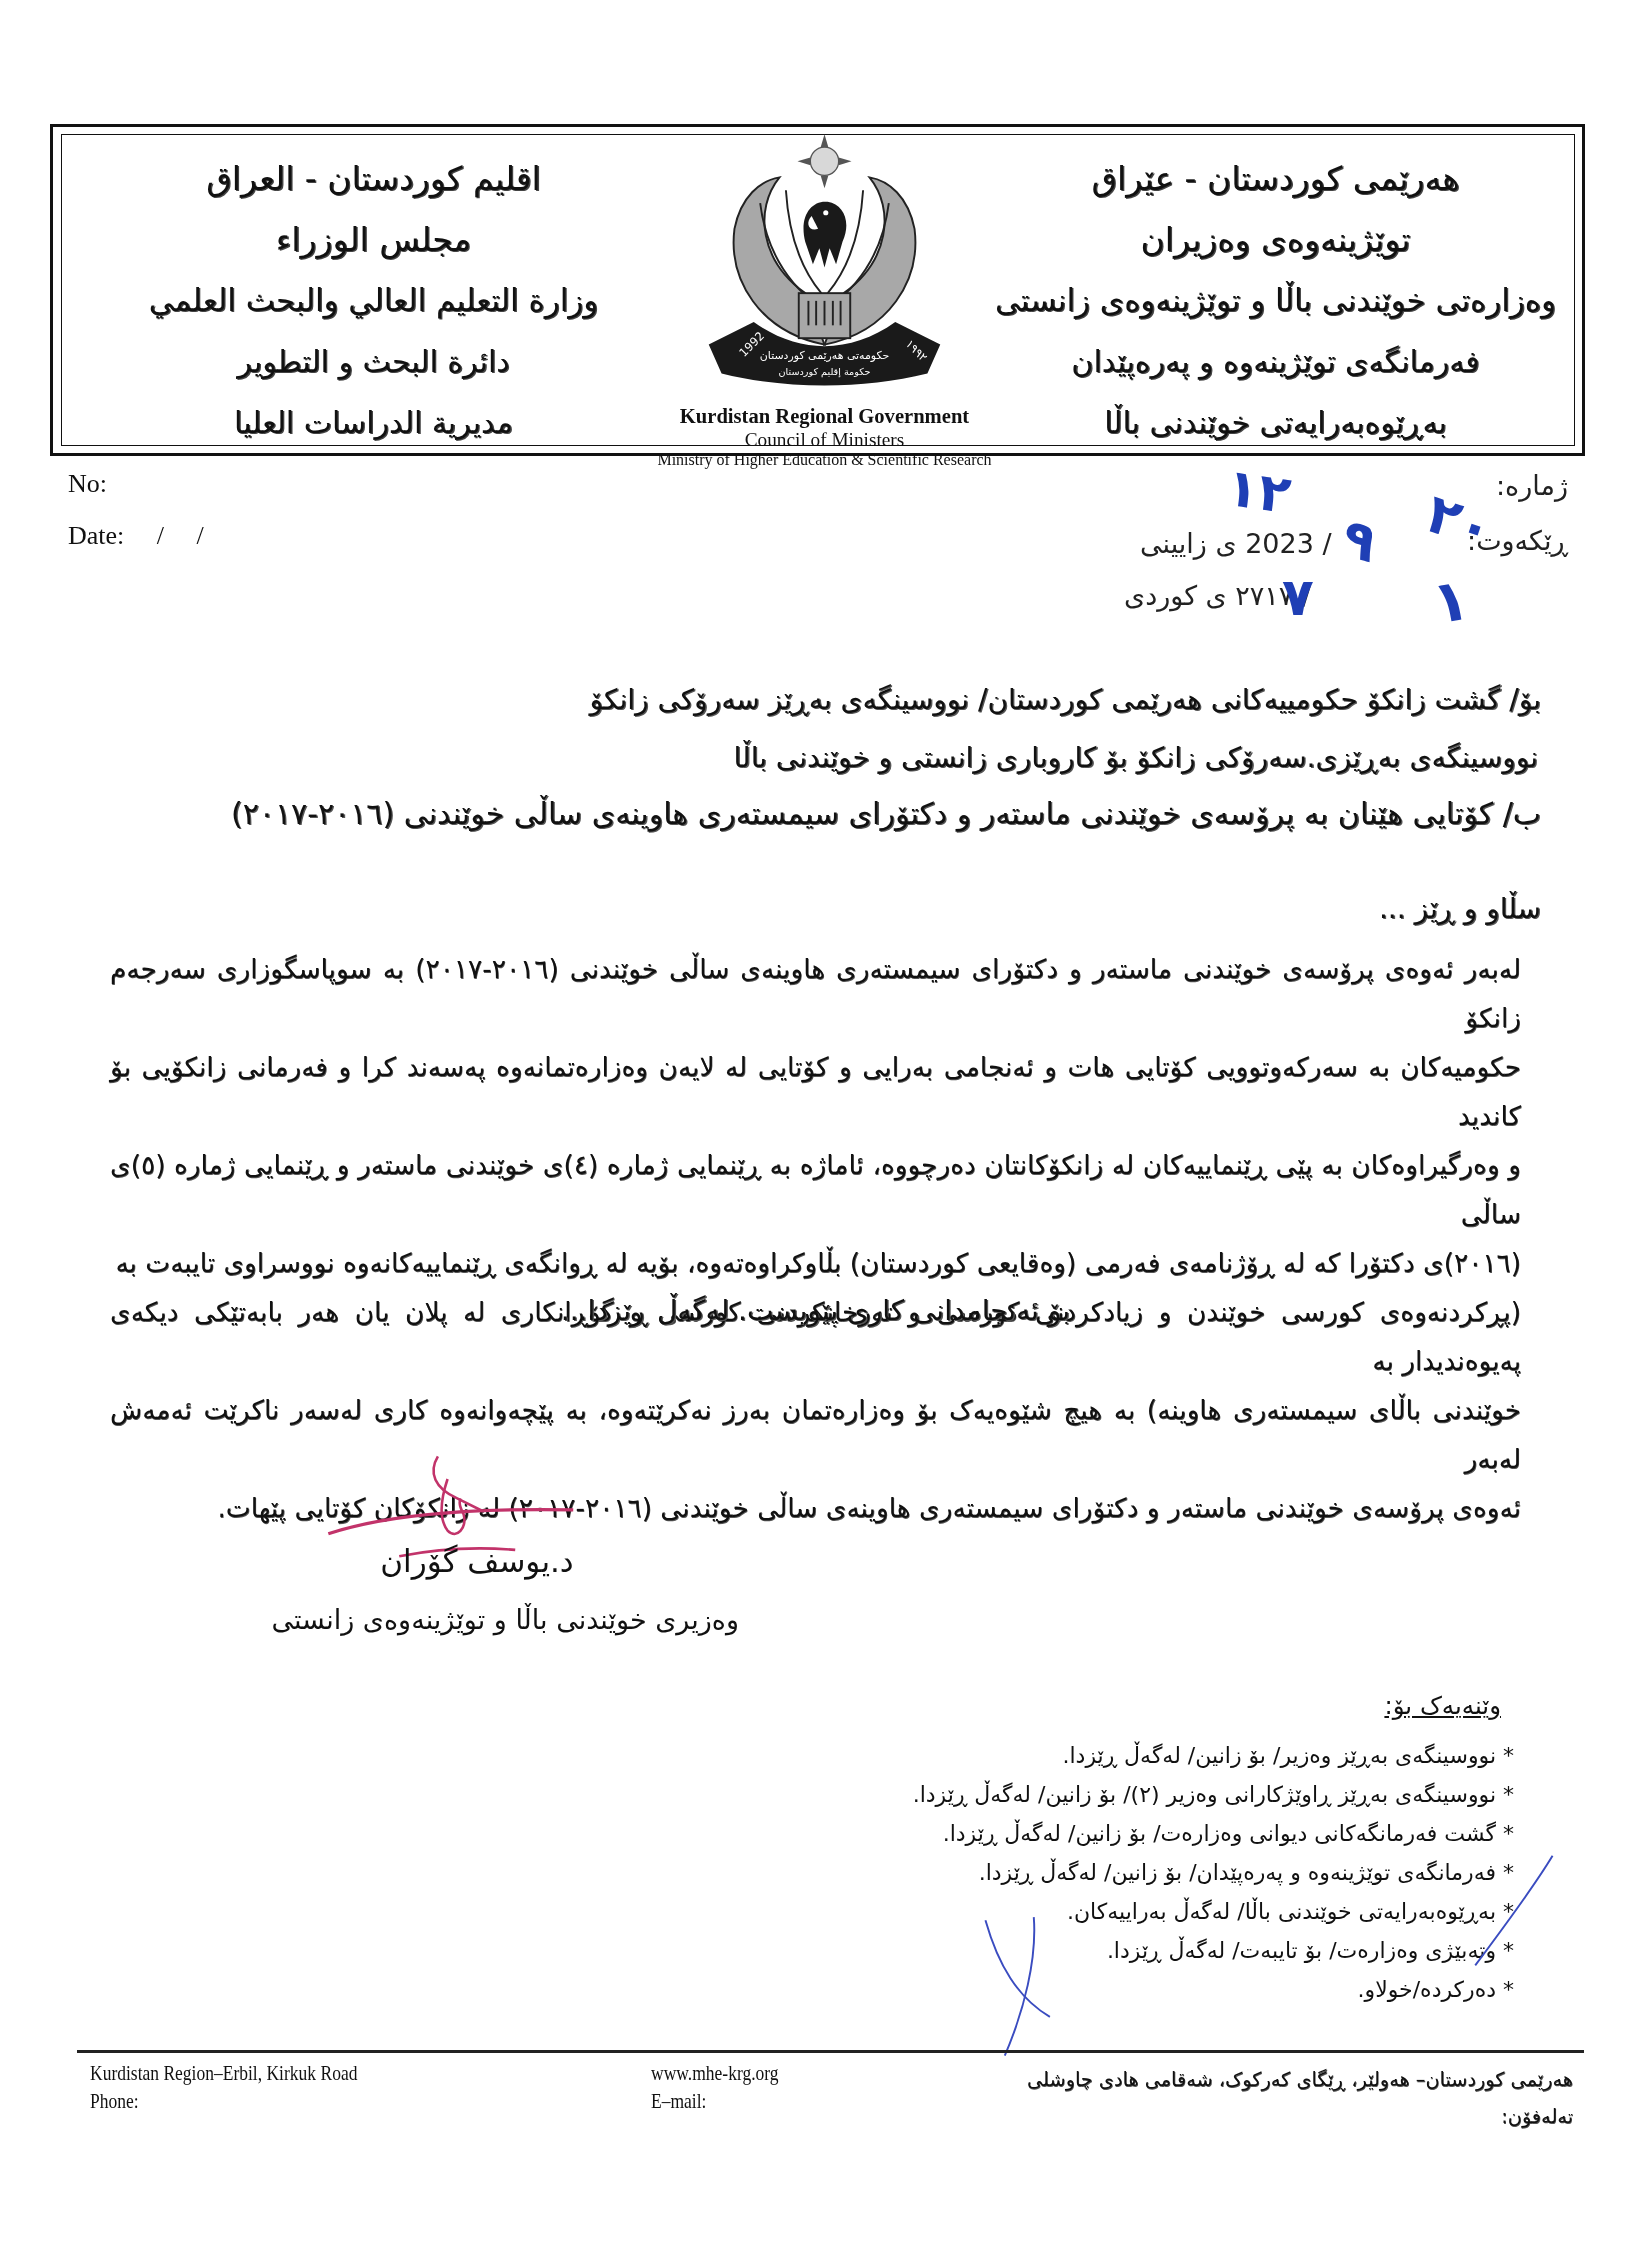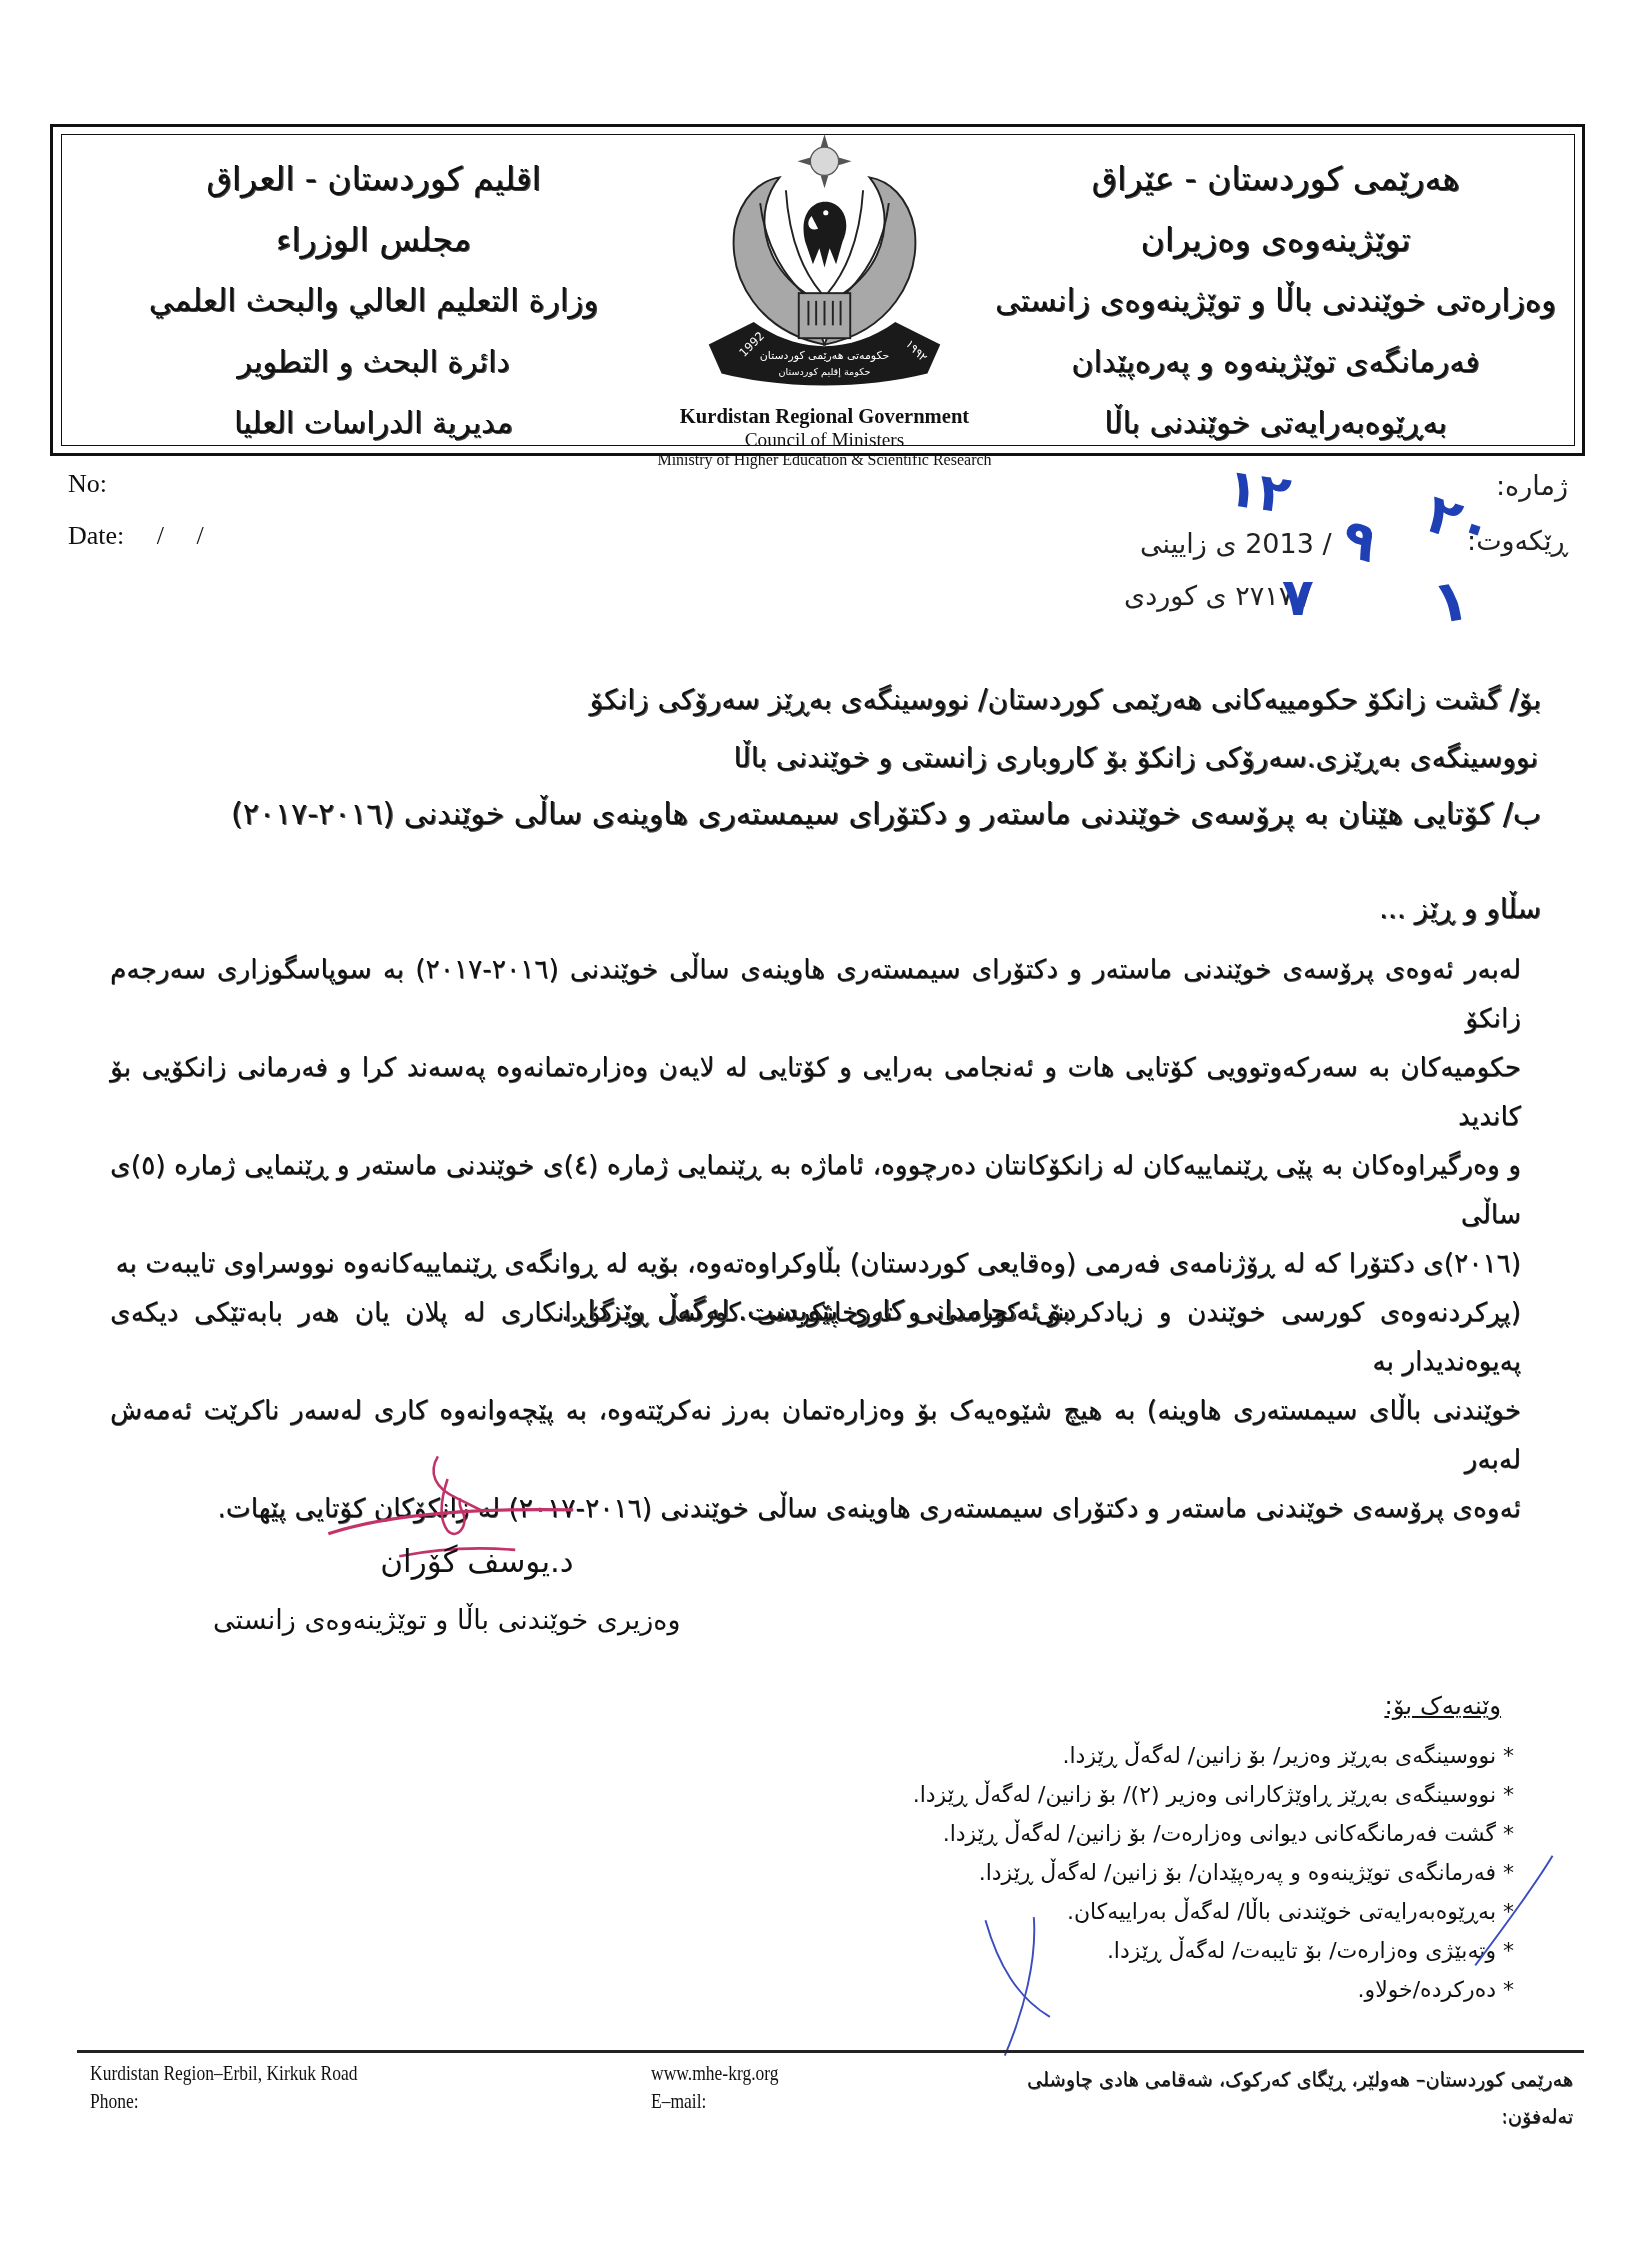--- a/index.html
+++ b/index.html
@@ -18,21 +18,21 @@
   .logo-t2 { font-size: 19.3px; }
   .logo-t3 { font-size: 16px; }
   .meta-en { left: 68px; font-size: 26px; }
   .meta-ku { font-family: "DejaVu Sans", sans-serif; direction: rtl; font-size: 27px; color: #222; }
   .blue { color: #1f3fb5; font-family: "DejaVu Sans", sans-serif; font-weight: bold; }
   .to-line { right: 103px; font-size: 28px; text-shadow: 1.3px 1.3px 0 #555; white-space: nowrap; }
   .body-p { left: 110px; top: 944px; width: 1411px; font-size: 26.4px; line-height: 49px; text-align: justify; text-align-last: right; font-weight: normal; text-shadow: 0.6px 1.3px 0 #555; }
   .body-line { display: block; }
   .closing { left: 490px; top: 1294px; width: 580px; text-align: right; font-size: 28px; text-shadow: 1.3px 1.3px 0 #555; }
   .sig-name { left: 348px; top: 1543px; width: 258px; text-align: center; font-size: 31px; }
-  .sig-title { left: 213px; top: 1604px; width: 515px; text-align: left; font-size: 27px; }
+  .sig-title { left: 224px; top: 1604px; width: 515px; text-align: right; font-size: 27px; }
   .cc-head { left: 1224px; top: 1691px; width: 277px; text-align: right; font-size: 24.5px; text-decoration: underline; }
   .cc-list { left: 902px; top: 1736px; width: 612px; font-size: 22px; line-height: 39px; font-weight: normal; text-align: right; }
   .cc-item { white-space: nowrap; }
   .footer-rule { left: 77px; top: 2050px; width: 1507px; height: 2.6px; background: #222; }
   .foot-en { font-size: 20.6px; line-height: 28px; transform: scaleX(0.85); transform-origin: left top; }
   .foot-ku { right: 71px; font-size: 19.3px; text-shadow: 0.6px 0.6px 0 #555; }
 </style>
 </head>
 <body>
 
@@ -100,21 +100,21 @@
 </div>
 
 <div class="abs ser meta-en" style="top:469px">No:</div>
 <div class="abs ser meta-en" style="top:521px">
   <span>Date:</span>
   <span style="white-space:pre; margin-left:26px">/     /</span>
 </div>
 
 <div class="abs meta-ku" style="right:76px; top:470px">ژمارە:</div>
 <div class="abs meta-ku" style="right:76px; top:525px">ڕێکەوت:</div>
-<div class="abs meta-ku" style="left:1140px; top:528px">/ 2013 ی زایینی</div>
+<div class="abs meta-ku" style="left:1140px; top:528px">/ 2023 ی زایینی</div>
 <div class="abs meta-ku" style="left:1124px; top:580px">/ ٢٧١٧ ی کوردی</div>
 
 <div class="abs blue" style="left:1227px; top:461px; font-size:52px; transform:rotate(8deg)">١٢</div>
 <div class="abs blue" style="left:1343px; top:509px; font-size:54px; transform:rotate(15deg)">٩</div>
 <div class="abs blue" style="left:1427px; top:490px; font-size:54px; transform:rotate(18deg)">٢٠</div>
 <div class="abs blue" style="left:1282px; top:567px; font-size:52px">٧</div>
 <div class="abs blue" style="left:1433px; top:567px; font-size:58px; transform:rotate(-10deg)">١</div>
 
 <div class="abs ar to-line" style="top:683px">بۆ/ گشت زانکۆ حکومییەکانی هەرێمی کوردستان/ نووسینگەی بەڕێز سەرۆکی زانکۆ</div>
 <div class="abs ar to-line" style="top:741px; right:106px">نووسینگەی بەڕێزی.سەرۆکی زانکۆ بۆ کاروباری زانستی و خوێندنی باڵا</div>

